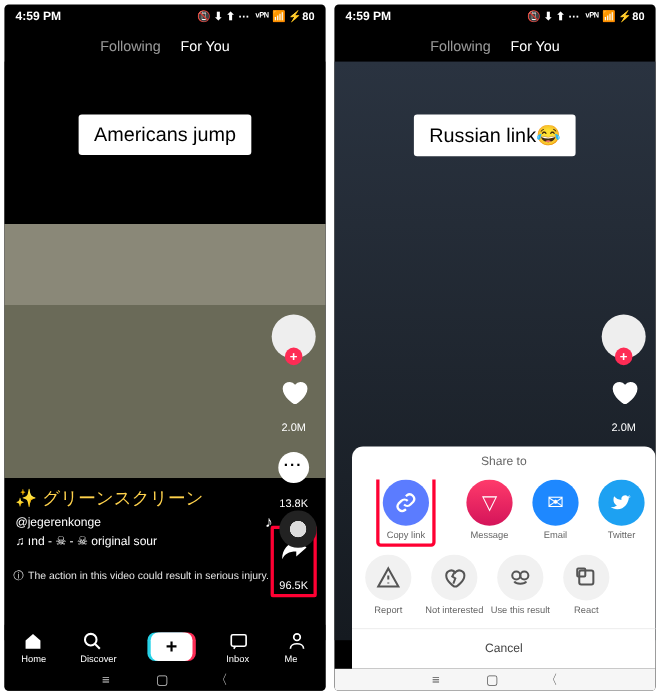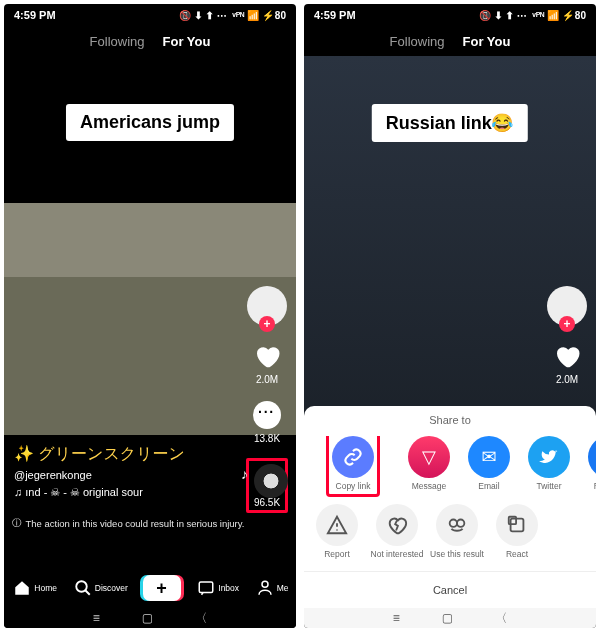--- a/index.html
+++ b/index.html
@@ -4,56 +4,56 @@
 <style>
   *{box-sizing:border-box;margin:0;padding:0;font-family:-apple-system,Helvetica,Arial,sans-serif}
   body{background:#fff;width:600px;height:632px;display:flex;gap:8px;padding:4px}
   .phone{flex:1;height:624px;background:#000;border-radius:4px;position:relative;overflow:hidden;color:#fff}
   
   .status{height:22px;display:flex;justify-content:space-between;align-items:center;padding:0 10px;font-size:11px;font-weight:600}
   .status .icons{display:flex;gap:4px;align-items:center;font-size:10px}
   
   .topnav{height:30px;display:flex;justify-content:center;align-items:center;gap:18px;font-size:13px}
   .topnav .dim{opacity:.6}
-  .topnav .active{font-weight:700}
+  .topnav .active{font-weight:400}
   
   .video{position:absolute;top:52px;left:0;right:0;bottom:46px;background:#1a1a1a}
   .video.left{background:linear-gradient(#000 0 28%,#8a8878 28% 42%,#6a6a58 42% 72%,#000 72%)}
   .video.right{background:linear-gradient(#2a3340,#151a20)}
-  .caption-box{position:absolute;top:48px;left:50%;transform:translateX(-50%);background:#fff;color:#000;padding:8px 14px;border-radius:3px;font-size:18px;font-weight:700;white-space:nowrap}
+  .caption-box{position:absolute;top:48px;left:50%;transform:translateX(-50%);background:#fff;color:#000;padding:8px 14px;border-radius:3px;font-size:18px;font-weight:400;white-space:nowrap}
   .caption-box .emoji{font-size:18px}
   
   .rail{position:absolute;right:6px;top:230px;width:46px;display:flex;flex-direction:column;align-items:center;gap:14px}
   .avatar{width:40px;height:40px;border-radius:50%;background:#eee;position:relative}
   .avatar .plus{position:absolute;bottom:-6px;left:50%;transform:translateX(-50%);width:16px;height:16px;border-radius:50%;background:#fe2c55;display:flex;align-items:center;justify-content:center;font-size:12px;font-weight:700}
-  .railbtn{display:flex;flex-direction:column;align-items:center;gap:2px}
+  .railbtn{display:flex;flex-direction:column;align-items:center;gap:12px}
   .railbtn .ic{width:32px;height:32px;display:flex;align-items:center;justify-content:center}
   .railbtn .cnt{font-size:10px}
   .heart{fill:#fff}
   .comment-bubble{width:28px;height:28px;border-radius:50%;background:#fff;position:relative}
   .comment-bubble::after{content:"···";position:absolute;top:3px;left:5px;color:#000;font-weight:700;font-size:14px;letter-spacing:1px}
   .share-arrow{fill:#fff}
   .highlight{border:3px solid #ff0033;padding:2px;border-radius:2px}
   
   .meta{position:absolute;left:10px;right:60px;bottom:80px;font-size:11px;line-height:1.6}
   .meta .effect{color:#ffd24c;font-size:16px}
   .warning{position:absolute;left:8px;right:8px;bottom:52px;font-size:9.5px;display:flex;align-items:center;gap:4px;opacity:.9}
   .disc{position:absolute;right:8px;bottom:84px;width:34px;height:34px;border-radius:50%;background:radial-gradient(circle,#ddd 0 30%,#222 32%)}
   .music-note{position:absolute;right:48px;bottom:100px;font-size:14px}
   
   .tabbar{position:absolute;bottom:20px;left:0;right:0;height:40px;background:#000;display:flex;justify-content:space-around;align-items:center}
-  .tab{display:flex;flex-direction:row;align-items:center;gap:1px;font-size:8.5px}
+  .tab{display:flex;flex-direction:column;align-items:flex-start;gap:1px;font-size:8.5px}
   .tab .ic{width:22px;height:20px;display:flex;align-items:center;justify-content:center}
   .create-btn{width:38px;height:26px;background:#fff;border-radius:7px;display:flex;align-items:center;justify-content:center;color:#000;font-size:18px;font-weight:700;box-shadow:-3px 0 0 #28d3e8,3px 0 0 #fe2c55}
   
   .androidnav{position:absolute;bottom:0;left:0;right:0;height:20px;background:#f6f6f6;display:flex;justify-content:center;align-items:center;gap:42px;color:#555}
   .androidnav.dark{background:#000;color:#ccc}
   .androidnav span{font-size:12px}
   
-  .sheet{position:absolute;left:0;right:0;bottom:20px;background:#fff;border-radius:10px 10px 0 0;color:#333;padding:8px 0 0}
+  .sheet{position:absolute;left:16px;right:0;bottom:20px;background:#fff;border-radius:10px 10px 0 0;color:#333;padding:8px 0 0}
   .sheet-title{text-align:center;font-size:11px;color:#666;margin-bottom:10px}
   .sheet-row{display:flex;overflow:hidden;padding:0 6px 12px;gap:6px}
   .sheet-item{flex:0 0 54px;display:flex;flex-direction:column;align-items:center;gap:4px}
   .sheet-item .circ{width:42px;height:42px;border-radius:50%;display:flex;align-items:center;justify-content:center;font-size:18px;color:#fff}
   .sheet-item .lbl{font-size:8.5px;color:#666;text-align:center;line-height:1.1}
   .sheet-item.hl{border:3px solid #ff0033;border-radius:4px;padding:2px;margin:-5px 16px}
   .circ.link{background:#5b7cff}
   .circ.msg{background:linear-gradient(#ff3b6b,#d4145a)}
   .circ.email{background:#1e88ff}
   .circ.tw{background:#1da1f2}

